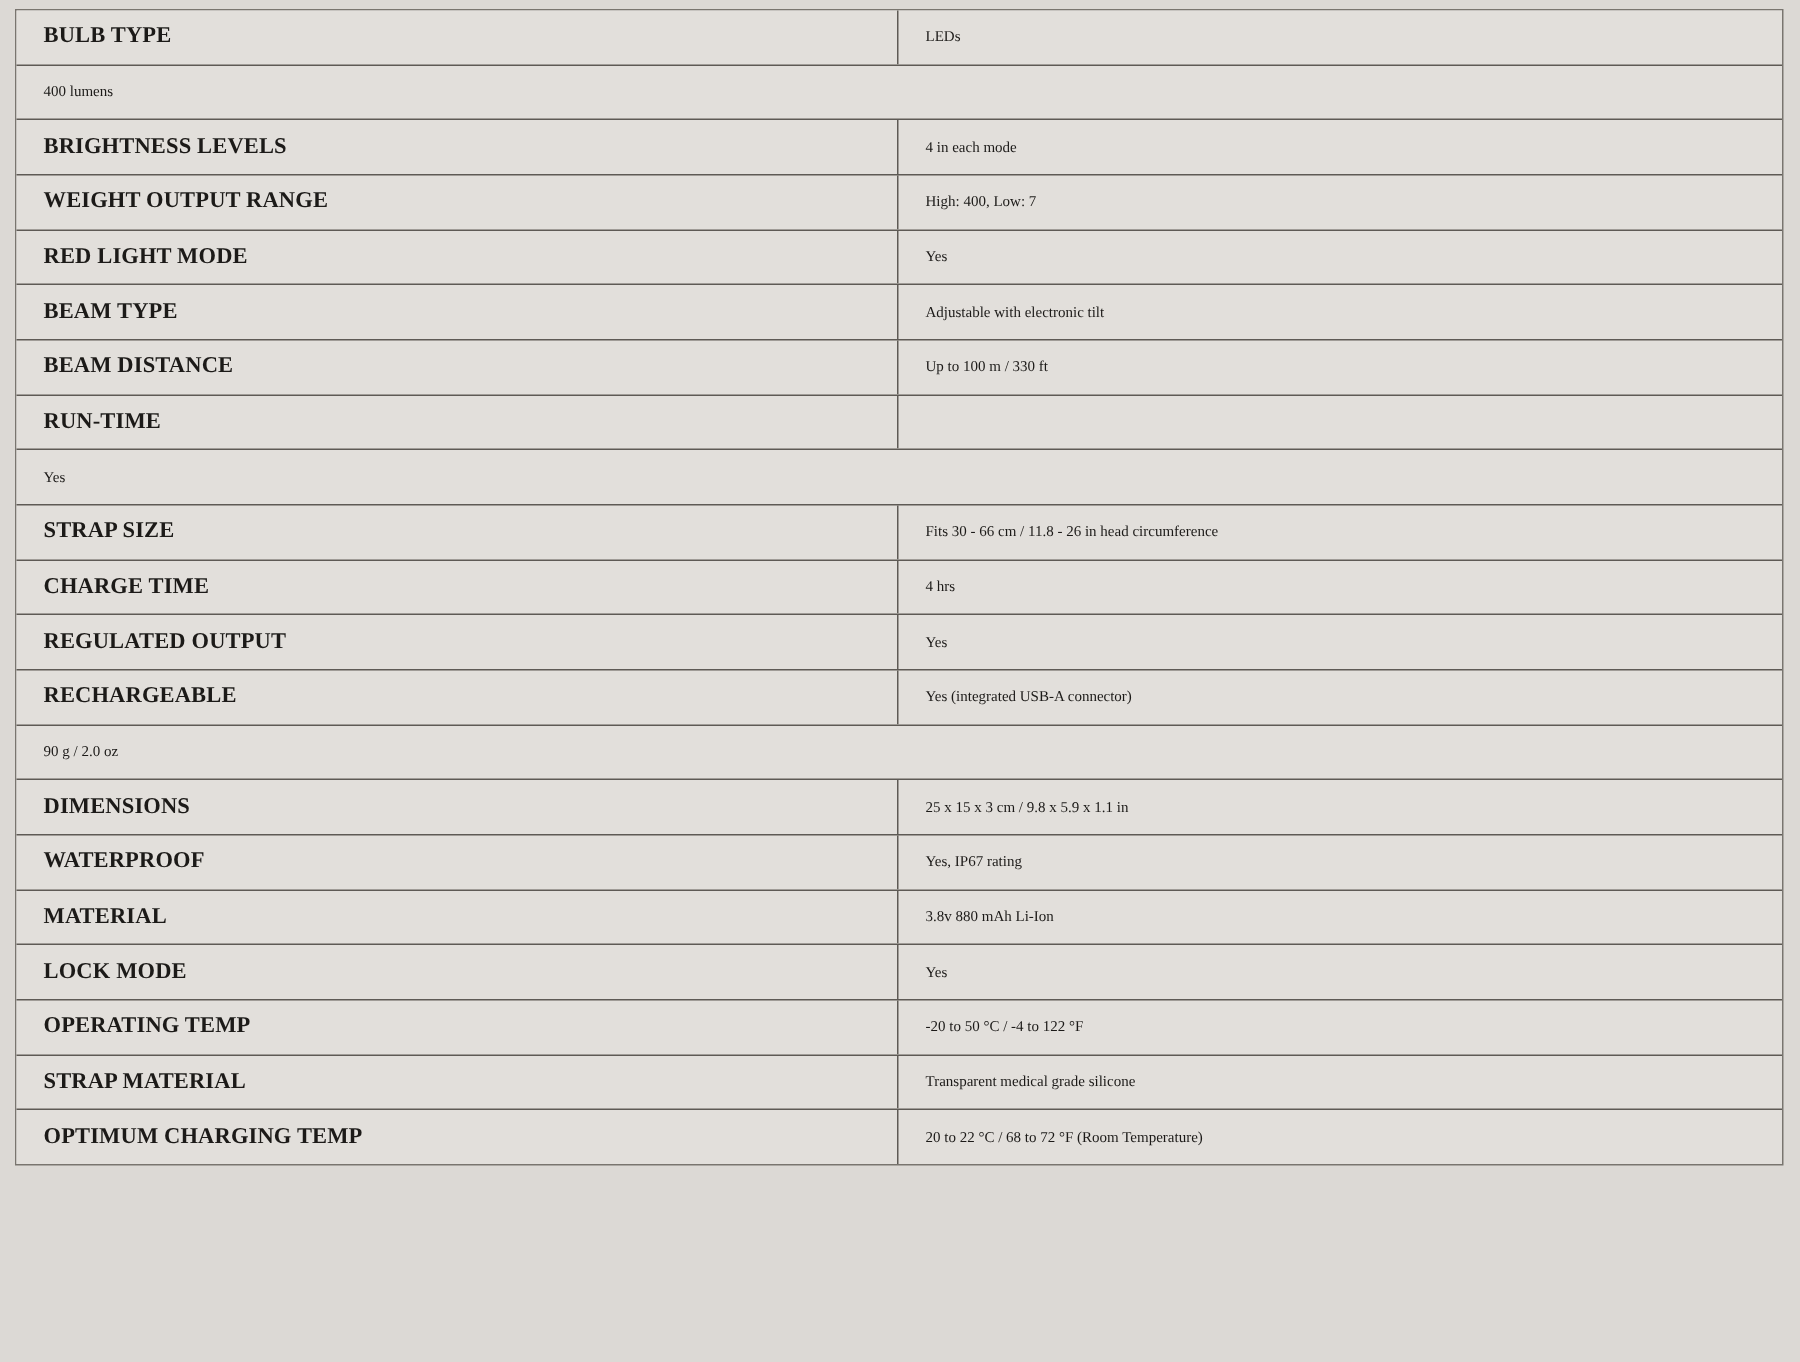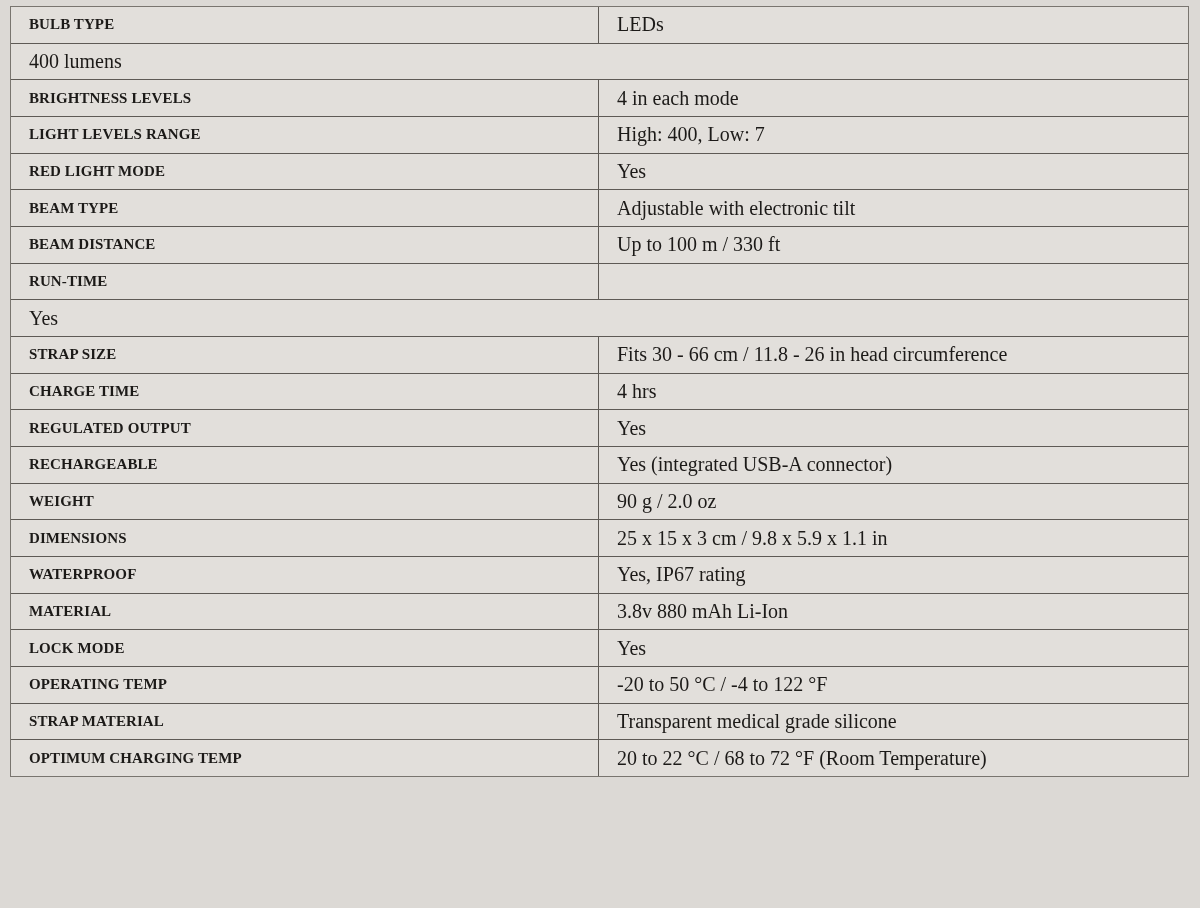--- a/index.html
+++ b/index.html
@@ -49,40 +49,40 @@
     width:588px;
     min-width:588px;
     border-right:1.5px solid var(--line);
     font-weight:700;
     font-size:15px;
     letter-spacing:0.1px;
   }
   .cell.value{
     flex:1 1 auto;
     font-weight:400;
-    font-size:20px;
+    font-size:10px;
   }
 </style>
 </head>
 <body>
 
 <div class="spec-table">
   <div class="row">
     <div class="cell label">BULB TYPE</div>
     <div class="cell value">LEDs</div>
   </div>
   <div class="row">
     <div class="cell value">400 lumens</div>
   </div>
   <div class="row">
     <div class="cell label">BRIGHTNESS LEVELS</div>
     <div class="cell value">4 in each mode</div>
   </div>
   <div class="row">
-    <div class="cell label">LIGHT LEVELS RANGE</div>
+    <div class="cell label">WEIGHT OUTPUT RANGE</div>
     <div class="cell value">High: 400, Low: 7</div>
   </div>
   <div class="row">
     <div class="cell label">RED LIGHT MODE</div>
     <div class="cell value">Yes</div>
   </div>
   <div class="row">
     <div class="cell label">BEAM TYPE</div>
     <div class="cell value">Adjustable with electronic tilt</div>
   </div>
@@ -106,21 +106,20 @@
   </div>
   <div class="row">
     <div class="cell label">REGULATED OUTPUT</div>
     <div class="cell value">Yes</div>
   </div>
   <div class="row">
     <div class="cell label">RECHARGEABLE</div>
     <div class="cell value">Yes (integrated USB-A connector)</div>
   </div>
   <div class="row">
-    <div class="cell label">WEIGHT</div>
     <div class="cell value">90 g / 2.0 oz</div>
   </div>
   <div class="row">
     <div class="cell label">DIMENSIONS</div>
     <div class="cell value">25 x 15 x 3 cm / 9.8 x 5.9 x 1.1 in</div>
   </div>
   <div class="row">
     <div class="cell label">WATERPROOF</div>
     <div class="cell value">Yes, IP67 rating</div>
   </div>

